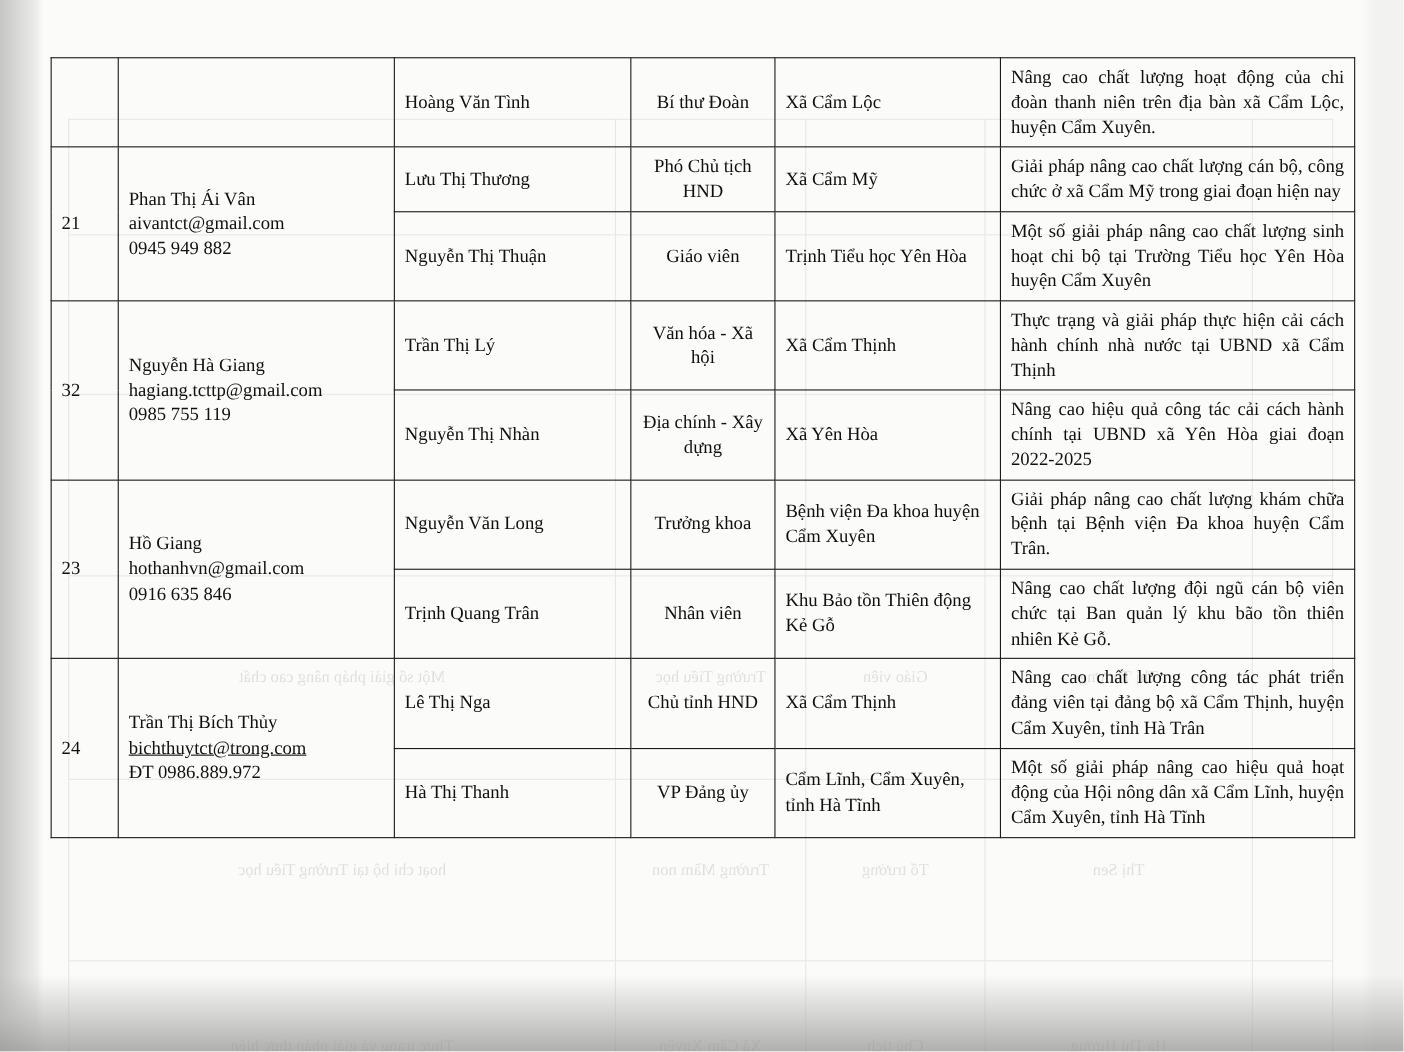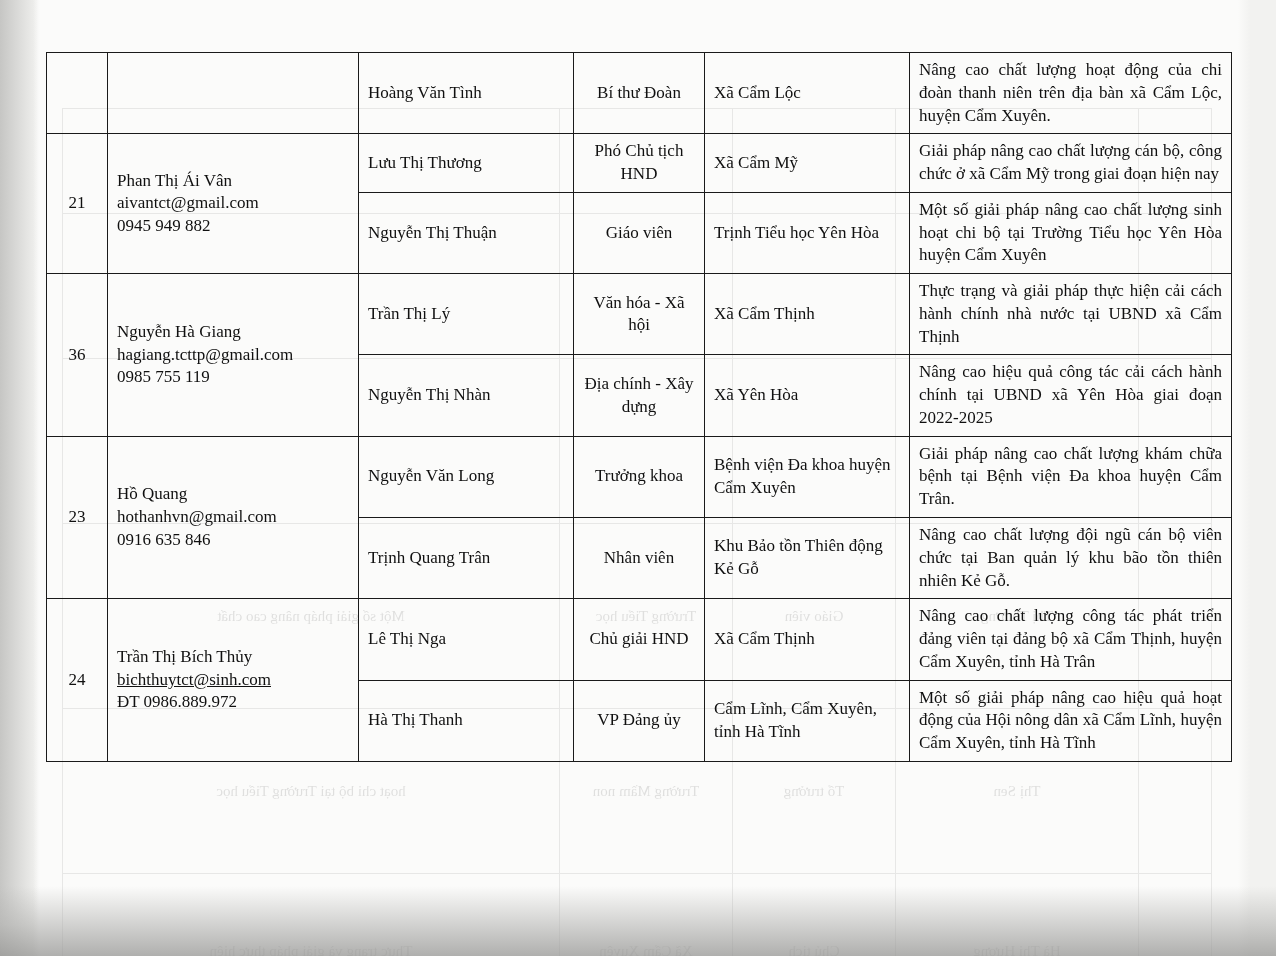--- a/index.html
+++ b/index.html
@@ -77,21 +77,21 @@
     border-collapse: collapse;
     table-layout: fixed;
   }
   table.main td {
     border: 1.4px solid #1a1a1a;
     vertical-align: middle;
     padding: 6px 9px;
     font-size: 17px;
     line-height: 1.34;
   }
-  td.c-idx { width: 42px; text-align: center; }
+  td.c-idx { width: 42px; text-align: left; }
   td.c-person { width: 232px; }
   td.c-name { width: 196px; }
   td.c-pos { width: 112px; text-align: center; margin-top: 21px; }
   td.c-unit { width: 186px; }
   td.c-topic {
     text-align: justify;
     text-align-last: left;
     padding-left: 11px;
     padding-right: 11px;
   }
@@ -178,66 +178,66 @@
     <td class="c-topic">Giải pháp nâng cao chất lượng cán bộ, công chức ở xã Cẩm Mỹ trong giai đoạn hiện nay</td>
   </tr>
   <tr>
     <td class="c-name">Nguyễn Thị Thuận</td>
     <td class="c-pos">Giáo viên</td>
     <td class="c-unit">Trịnh Tiểu học Yên Hòa</td>
     <td class="c-topic">Một số giải pháp nâng cao chất lượng sinh hoạt chi bộ tại Trường Tiểu học Yên Hòa huyện Cẩm Xuyên</td>
   </tr>
 
   <tr>
-    <td class="c-idx" rowspan="2">36</td>
+    <td class="c-idx" rowspan="2">32</td>
     <td class="c-person" rowspan="2">
       <span class="person-line">Nguyễn Hà Giang</span>
       <span class="person-line email">hagiang.tcttp@gmail.com</span>
       <span class="person-line">0985 755 119</span>
     </td>
     <td class="c-name">Trần Thị Lý</td>
     <td class="c-pos">Văn hóa - Xã hội</td>
     <td class="c-unit">Xã Cẩm Thịnh</td>
     <td class="c-topic">Thực trạng và giải pháp thực hiện cải cách hành chính nhà nước tại UBND xã Cẩm Thịnh</td>
   </tr>
   <tr>
     <td class="c-name">Nguyễn Thị Nhàn</td>
     <td class="c-pos">Địa chính - Xây dựng</td>
     <td class="c-unit">Xã Yên Hòa</td>
     <td class="c-topic">Nâng cao hiệu quả công tác cải cách hành chính tại UBND xã Yên Hòa giai đoạn 2022-2025</td>
   </tr>
 
   <tr>
     <td class="c-idx" rowspan="2">23</td>
     <td class="c-person" rowspan="2">
-      <span class="person-line">Hồ Quang</span>
+      <span class="person-line">Hồ Giang</span>
       <span class="person-line email">hothanhvn@gmail.com</span>
       <span class="person-line">0916 635 846</span>
     </td>
     <td class="c-name">Nguyễn Văn Long</td>
     <td class="c-pos">Trưởng khoa</td>
     <td class="c-unit">Bệnh viện Đa khoa huyện Cẩm Xuyên</td>
     <td class="c-topic">Giải pháp nâng cao chất lượng khám chữa bệnh tại Bệnh viện Đa khoa huyện Cẩm Trân.</td>
   </tr>
   <tr>
     <td class="c-name">Trịnh Quang Trân</td>
     <td class="c-pos">Nhân viên</td>
     <td class="c-unit">Khu Bảo tồn Thiên động Kẻ Gỗ</td>
     <td class="c-topic">Nâng cao chất lượng đội ngũ cán bộ viên chức tại Ban quản lý khu bão tồn thiên nhiên Kẻ Gỗ.</td>
   </tr>
 
   <tr>
     <td class="c-idx" rowspan="2">24</td>
     <td class="c-person" rowspan="2">
       <span class="person-line">Trần Thị Bích Thủy</span>
-      <span class="person-line email underline">bichthuytct@sinh.com</span>
+      <span class="person-line email underline">bichthuytct@trong.com</span>
       <span class="person-line">ĐT 0986.889.972</span>
     </td>
     <td class="c-name">Lê Thị Nga</td>
-    <td class="c-pos">Chủ giải HND</td>
+    <td class="c-pos">Chủ tỉnh HND</td>
     <td class="c-unit">Xã Cẩm Thịnh</td>
     <td class="c-topic">Nâng cao chất lượng công tác phát triển đảng viên tại đảng bộ xã Cẩm Thịnh, huyện Cẩm Xuyên, tỉnh Hà Trân</td>
   </tr>
   <tr>
     <td class="c-name">Hà Thị Thanh</td>
     <td class="c-pos">VP Đảng ủy</td>
     <td class="c-unit">Cẩm Lĩnh,  Cẩm Xuyên, tỉnh Hà Tĩnh</td>
     <td class="c-topic">Một số giải pháp nâng cao hiệu quả hoạt động của Hội nông dân xã Cẩm Lĩnh, huyện Cẩm Xuyên, tỉnh Hà Tĩnh</td>
   </tr>
 </tbody>

